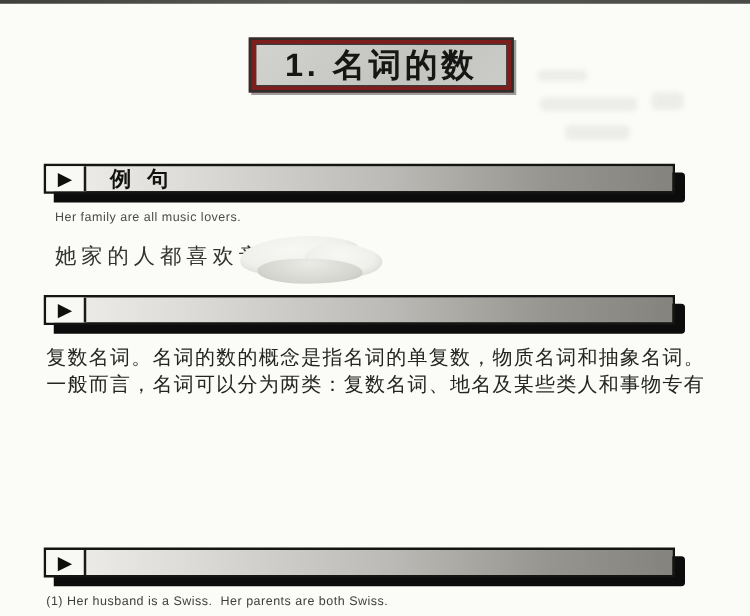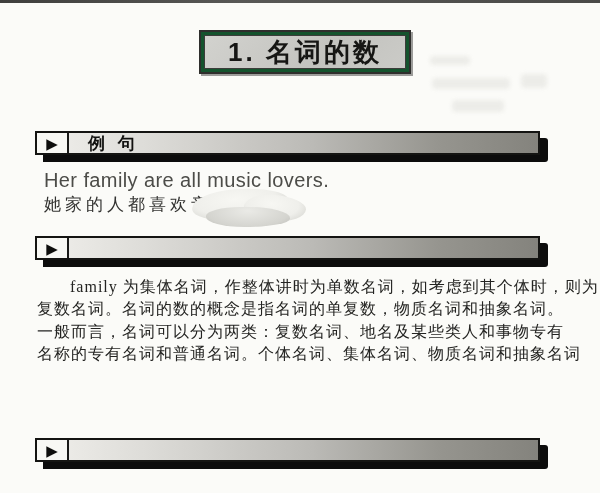--- a/index.html
+++ b/index.html
@@ -28,21 +28,21 @@
   }
   .bleed.b1 { left: 432px; top: 78px;  width: 78px; height: 11px; }
   .bleed.b2 { left: 521px; top: 74px;  width: 26px; height: 14px; }
   .bleed.b3 { left: 452px; top: 100px; width: 52px; height: 12px; }
   .bleed.b4 { left: 430px; top: 56px;  width: 40px; height: 9px;  }
 
   
   .title-box {
     position: absolute; left: 199px; top: 30px;
     width: 212px; height: 44px;
-    background: #14532d;
+    background: #7f1d1d;
     border: 2px solid #2e2e2c;
     box-sizing: border-box;
     box-shadow: 2px 2px 0 rgba(40,40,40,0.45);
     padding-left: 16px;
   }
   .title-inner {
     position: absolute; left: 3px; top: 3px; right: 3px; bottom: 3px;
     background: linear-gradient(135deg, #d2d2ce, #c3c3bf 60%, #cbcbc7);
     border: 1px solid #3c3c3a;
     display: flex; align-items: center; justify-content: center;
@@ -88,21 +88,21 @@
     color: #11110f;
     white-space: nowrap;
   }
   .bar-examples { top: 131px; }
   .bar-grammar  { top: 236px; }
   .bar-analogy  { top: 438px; }
 
   
   .english-line {
     position: absolute;
-    font-size: 20px;
+    font-size: 10px;
     color: #4c4c48;
     letter-spacing: 0.4px;
     white-space: pre-wrap;
   }
   .ex-english { left: 44px; top: 169px; }
   .ex-chinese {
     position: absolute; left: 44px; top: 193px;
     font-family: "Liberation Serif", "DejaVu Serif", serif;
     font-size: 17px;
     letter-spacing: 4px;
@@ -178,29 +178,28 @@
   <div class="bar3d bar-grammar">
     <div class="bar-shadow"></div>
     <div class="bar-face">
       <div class="bar-arrow-cell">
         <span class="bar-arrow">▶</span>
       </div>
     </div>
   </div>
 
   <div class="grammar-text">
-    <div class="grammar-line indent">family 为集体名词，作整体讲时为单数名词，如考虑到其个体时，则为</div>
     <div class="grammar-line">复数名词。名词的数的概念是指名词的单复数，物质名词和抽象名词。</div>
     <div class="grammar-line">一般而言，名词可以分为两类：复数名词、地名及某些类人和事物专有</div>
-    <div class="grammar-line">名称的专有名词和普通名词。个体名词、集体名词、物质名词和抽象名词</div>
   </div>
 
   <div class="bar3d bar-analogy">
     <div class="bar-shadow"></div>
     <div class="bar-face">
       <div class="bar-arrow-cell">
         <span class="bar-arrow">▶</span>
       </div>
     </div>
   </div>
 
+  <div class="english-line analogy-line">(1) Her husband is a Swiss.  Her parents are both Swiss.</div>
 
 </div>
 
 </body></html>

